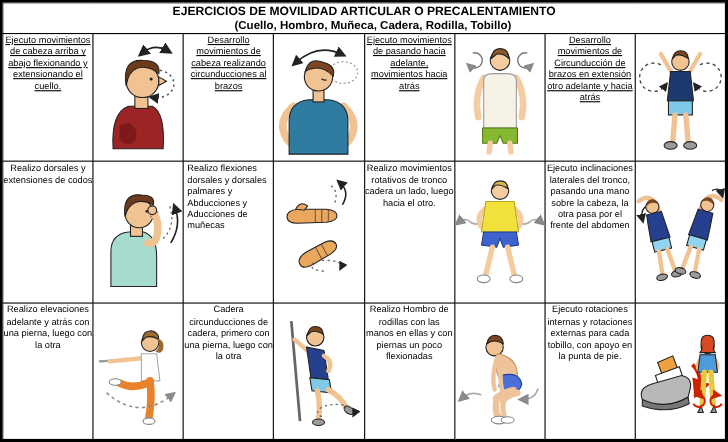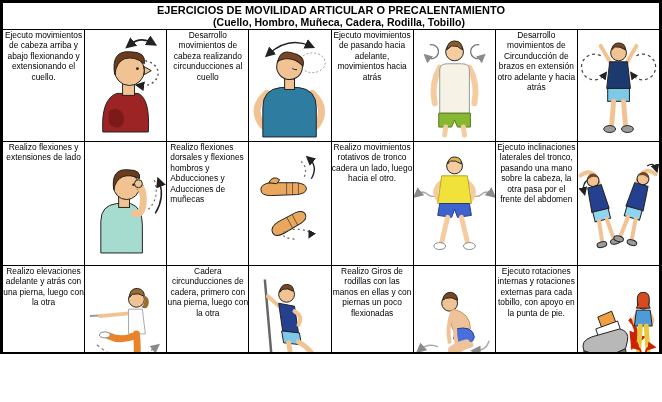--- a/index.html
+++ b/index.html
@@ -1,17 +1,17 @@
 <!DOCTYPE html>
 <html style="--header-color: #a31515; --border-color: #000000;"><head>
 <meta charset="utf-8">
 <style>
   html,body{margin:0;padding:0;background:#fff;}
   .sheet{
-    width:662px;height:354px;box-sizing:border-box;
+    width:662px;height:402px;box-sizing:border-box;
     border:2px solid var(--border-color,#000);
     font-family:"Liberation Sans","DejaVu Sans",sans-serif;
     background:#fff;overflow:hidden;
   }
   table.grid{width:100%;height:100%;border-collapse:collapse;table-layout:fixed;}
   table.grid col{width:12.5%;}
   table.grid td,table.grid th{border:1px solid var(--border-color,#000);padding:0;overflow:hidden;}
   .title-cell{height:26px;text-align:center;vertical-align:middle;padding:1px 0;}
   .title{font-size:11px;font-weight:bold;color:#000;line-height:12px;}
   .subtitle{font-size:10.5px;font-weight:bold;color:#000;line-height:12px;padding-left:16px;}
@@ -20,21 +20,21 @@
     color:var(--header-color,#a31515);text-align:center;vertical-align:middle;
   }
   td.ex{
     font-size:8.4px;line-height:10.4px;color:#000;
     text-align:center;vertical-align:top;padding:2px 1px 0 1px;
     word-wrap:break-word;
   }
   td.ex.left{text-align:left;padding-left:3px;}
   td.draw{vertical-align:middle;text-align:center;}
   td.draw svg.dr{display:block;width:100%;height:100%;}
-  tr.r1{height:112px;} tr.r2{height:124px;} tr.r3{height:119px;margin-left:24px;}
+  tr.r1{height:112px;text-decoration:underline;} tr.r2{height:124px;} tr.r3{height:119px;margin-left:24px;}
 </style>
 </head>
 <body>
 
 <svg width="0" height="0" style="position:absolute">
   <defs>
     <marker id="mb" markerWidth="7" markerHeight="7" refX="3.5" refY="3.5" orient="auto-start-reverse">
       <path d="M0 0 L7 3.5 L0 7 z" fill="#222"></path>
     </marker>
     <marker id="mg" markerWidth="7" markerHeight="7" refX="3.5" refY="3.5" orient="auto-start-reverse">
@@ -78,21 +78,21 @@
         <path d="M24 78 q8 -6 14 2 q4 8 -2 14 q-8 2 -12 -4 z" fill="#7c1a1a" stroke="none"></path>
         <rect x="38" y="48" width="12" height="14" fill="#f2c392" stroke="#222"></rect>
         <circle cx="45" cy="37" r="15" fill="#f2c392" stroke="#222"></circle>
         <path d="M60 33 l7 4 -7 4 z" fill="#f2c392" stroke="#222"></path>
         <path d="M30 41 Q26 16 46 18 Q62 18 60 30 Q50 22 40 25 Q32 28 30 41 Z" fill="#6b3b1c" stroke="#222"></path>
         <circle cx="53" cy="35" r="1.4" fill="#222"></circle>
         <path d="M61 27 a15 12 0 1 1 -6 25" fill="none" stroke="#555" stroke-width="1.4" stroke-dasharray="2 3" marker-end="url(#mb)"></path>
       </svg>
     </td>
 
-    <td class="ex">Desarrollo movimientos de cabeza realizando circunducciones al cuello</td>
+    <td class="ex">Desarrollo movimientos de cabeza realizando circunducciones al brazos</td>
 
     <td class="draw">
       <svg class="dr" viewBox="0 0 82 104">
         <ellipse cx="64" cy="29" rx="13" ry="10" fill="#fff" stroke="#999" stroke-dasharray="2 2"></ellipse>
         <path d="M20 20 Q40 2 62 12" fill="none" stroke="#222" stroke-width="1.5" marker-start="url(#mb)" marker-end="url(#mb)"></path>
         <path d="M18 60 Q2 74 12 90 Q16 97 27 96" stroke="#f2c392" stroke-width="7" fill="none" stroke-linecap="round"></path>
         <path d="M64 60 Q79 74 70 90 Q66 97 55 96" stroke="#f2c392" stroke-width="7" fill="none" stroke-linecap="round"></path>
         <path d="M14 104 V74 Q14 56 32 54 H50 Q68 56 68 74 V104 Z" fill="#2e7da0" stroke="#222"></path>
         <rect x="36" y="43" width="10" height="13" fill="#f2c392" stroke="#222"></rect>
         <g transform="rotate(14 41 33)">
@@ -134,38 +134,38 @@
         <rect x="30" y="55" width="22" height="13" fill="#7ec8e8" stroke="#222"></rect>
         <path d="M36 68 L34 92" stroke="#f2c392" stroke-width="5" stroke-linecap="round"></path>
         <path d="M46 68 L48 92" stroke="#f2c392" stroke-width="5" stroke-linecap="round"></path>
         <ellipse cx="32" cy="96" rx="6" ry="3.5" fill="#9a9a9a" stroke="#222"></ellipse>
         <ellipse cx="50" cy="96" rx="6" ry="3.5" fill="#9a9a9a" stroke="#222"></ellipse>
       </svg>
     </td>
   </tr>
 
   <tr class="r2">
-    <td class="ex">Realizo flexiones y extensiones de lado</td>
+    <td class="ex">Realizo dorsales y extensiones de codos</td>
 
     <td class="draw">
       <svg class="dr" viewBox="0 0 82 104">
         <path d="M64 58 Q76 46 70 28" fill="none" stroke="#666" stroke-width="1.2" stroke-dasharray="2 3"></path>
         <path d="M71 62 Q81 46 75 30" fill="none" stroke="#222" stroke-width="1.5" marker-end="url(#mb)"></path>
         <path d="M16 102 V70 Q16 54 32 52 L46 52 Q58 56 58 74 V102 Z" fill="#a6dcd0" stroke="#222"></path>
         <rect x="34" y="44" width="11" height="12" fill="#f2c392" stroke="#222"></rect>
         <circle cx="42" cy="35" r="13" fill="#f2c392" stroke="#222"></circle>
         <path d="M53 31 l6 3 -6 4 z" fill="#f2c392" stroke="#222"></path>
         <path d="M29 38 Q26 16 44 18 Q57 18 55 27 Q46 22 38 25 Q31 28 29 38 Z" fill="#6b3b1c" stroke="#222"></path>
         <circle cx="49" cy="33" r="1.3" fill="#222"></circle>
         <path d="M50 62 Q59 64 59 48 Q59 38 54 33" stroke="#f2c392" stroke-width="7" fill="none" stroke-linecap="round"></path>
         <circle cx="54" cy="32" r="4" fill="#f2c392" stroke="#222"></circle>
       </svg>
     </td>
 
-    <td class="ex left">Realizo flexiones dorsales y flexiones hombros y Abducciones y Aducciones de muñecas</td>
+    <td class="ex left">Realizo flexiones dorsales y dorsales palmares y Abducciones y Aducciones de muñecas</td>
 
     <td class="draw">
       <svg class="dr" viewBox="0 0 82 104">
         <path d="M56 25 Q60 13 50 8" fill="none" stroke="#666" stroke-width="1.2" stroke-dasharray="2 3"></path>
         <path d="M63 27 Q70 15 61 7" fill="none" stroke="#222" stroke-width="1.4" marker-end="url(#mb)"></path>
         <path d="M12 38 Q12 32 22 31 L48 31 Q58 32 58 37 Q58 42 48 43 L22 44 Q12 44 12 38 Z" fill="#eaa85e" stroke="#222"></path>
         <path d="M38 31 L38 43 M44 31 L44 43 M50 31 L50 42" stroke="#222" stroke-width="0.6" fill="none"></path>
         <path d="M20 31 Q24 23 31 28 L28 32 Z" fill="#eaa85e" stroke="#222"></path>
         <g transform="rotate(-28 38 74)">
           <path d="M22 74 Q22 68 32 67 L52 67 Q60 68 60 73 Q60 78 52 79 L32 80 Q22 80 22 74 Z" fill="#eaa85e" stroke="#222"></path>
@@ -259,21 +259,21 @@
         <path d="M46 38 Q55 43 50 52" stroke="#f2c392" stroke-width="4" fill="none" stroke-linecap="round"></path>
         <path d="M33 58 L51 60 L53 72 L35 70 Z" fill="#7ec8e8" stroke="#222"></path>
         <path d="M40 70 Q43 84 41 96" stroke="#f2c392" stroke-width="5" fill="none" stroke-linecap="round"></path>
         <path d="M50 69 Q62 76 66 85" stroke="#f2c392" stroke-width="5" fill="none" stroke-linecap="round"></path>
         <ellipse cx="41" cy="99" rx="5.5" ry="3" fill="#9a9a9a" stroke="#222"></ellipse>
         <ellipse cx="69" cy="88" rx="5" ry="3" fill="#9a9a9a" stroke="#222" transform="rotate(35 69 88)"></ellipse>
         <path d="M44 94 a17 7 0 1 1 30 -3" fill="none" stroke="#666" stroke-width="1.2" stroke-dasharray="2 3" marker-end="url(#mb)"></path>
       </svg>
     </td>
 
-    <td class="ex">Realizo Giros de rodillas con las manos en ellas y con piernas un poco flexionadas</td>
+    <td class="ex">Realizo Hombro de rodillas con las manos en ellas y con piernas un poco flexionadas</td>
 
     <td class="draw">
       <svg class="dr" viewBox="0 0 82 104">
         <path d="M6 77 Q14 70 24 74" fill="none" stroke="#aaa" stroke-width="1.5" marker-start="url(#mg)"></path>
         <path d="M76 68 Q73 78 62 78" fill="none" stroke="#aaa" stroke-width="1.5" marker-end="url(#mg)"></path>
         <circle cx="36" cy="30" r="8" fill="#f2c392" stroke="#222"></circle>
         <path d="M29 27 Q30 19 37 19 Q44 20 44 27 Q38 23 32 25 Z" fill="#7a4520" stroke="#222"></path>
         <path d="M40 36 Q57 40 57 56 L42 62 Q34 48 38 37 Z" fill="#eec39a" stroke="#c89060"></path>
         <path d="M42 56 Q59 52 61 64 Q59 73 48 72 L40 66 Z" fill="#4a6fd8" stroke="#223a99"></path>
         <path d="M38 40 Q33 56 36 69" stroke="#eec39a" stroke-width="4" fill="none" stroke-linecap="round"></path>

